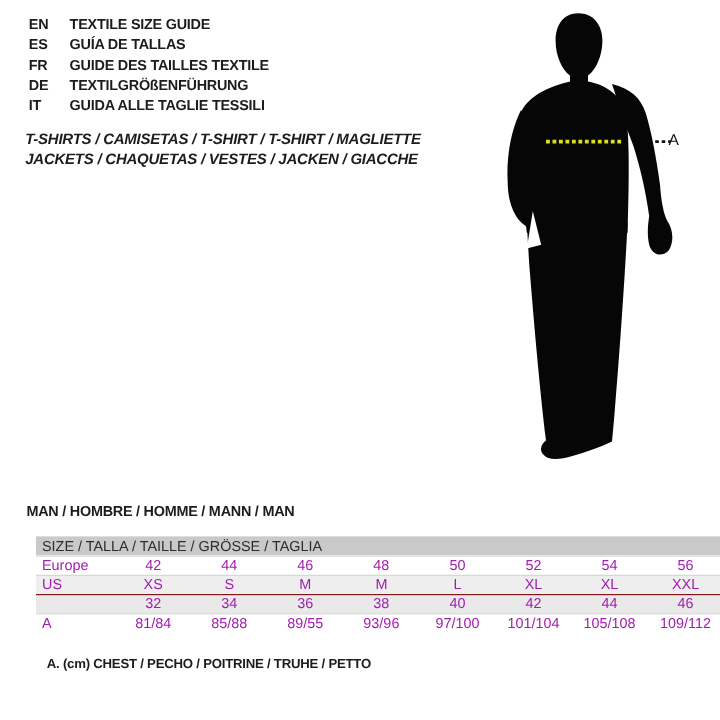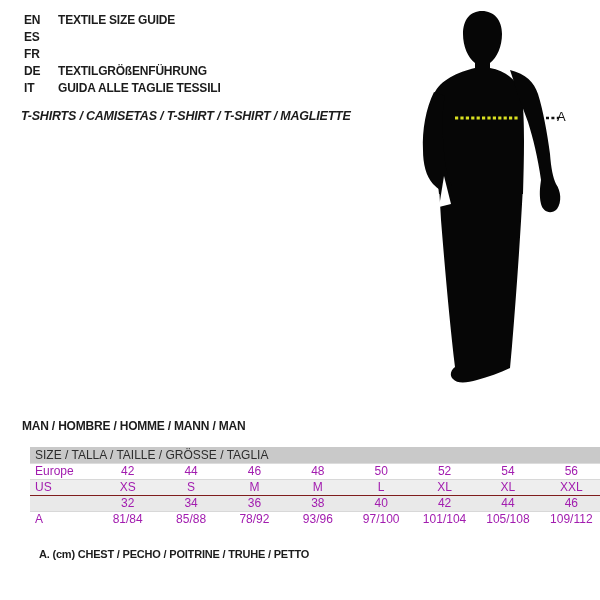--- a/index.html
+++ b/index.html
@@ -38,36 +38,39 @@
 </head>
 <body>
 
 <div class="lang-list">
   <div class="lang-row">
     <span>EN</span>
     <span>TEXTILE SIZE GUIDE</span>
   </div>
   <div class="lang-row">
     <span>ES</span>
+    <span>GUÍA DE TALLAS</span>
   </div>
   <div class="lang-row">
     <span>FR</span>
+    <span>GUIDE DES TAILLES TEXTILE</span>
   </div>
   <div class="lang-row">
     <span>DE</span>
     <span>TEXTILGRÖßENFÜHRUNG</span>
   </div>
   <div class="lang-row">
     <span>IT</span>
     <span>GUIDA ALLE TAGLIE TESSILI</span>
   </div>
 </div>
 
 <div class="categories">
   <div>T-SHIRTS / CAMISETAS / T-SHIRT / T-SHIRT / MAGLIETTE</div>
+  <div>JACKETS / CHAQUETAS / VESTES / JACKEN / GIACCHE</div>
 </div>
 
 <div class="figure-wrap">
   <svg width="145" height="390" viewBox="0 0 145 390" xmlns="http://www.w3.org/2000/svg">
     <g fill="#060606" stroke="none">
 
       <path d="M62,3 C50,3 43,12 43,26 C43,38 48,50 55,55 L55,64 L70,64 L70,55 C77,50 82,38 82,26 C82,12 74,3 62,3 Z"></path>
 
       <path d="M55,60 C38,64 20,72 14,86 C10,110 12,140 17,168 L19,186 L103,186 C104,150 105,114 102,88 C98,72 86,63 70,60 Z"></path>
 
@@ -125,21 +128,21 @@
     <span class="val">40</span>
     <span class="val">42</span>
     <span class="val">44</span>
     <span class="val">46</span>
   </div>
 
   <div class="t-row row-3">
     <span class="lbl">A</span>
     <span class="val">81/84</span>
     <span class="val">85/88</span>
-    <span class="val">78/92</span>
+    <span class="val">89/55</span>
     <span class="val">93/96</span>
     <span class="val">97/100</span>
     <span class="val">101/104</span>
     <span class="val">105/108</span>
     <span class="val">109/112</span>
   </div>
 </div>
 
 <div class="footnote">A. (cm) CHEST / PECHO / POITRINE / TRUHE / PETTO</div>
 

